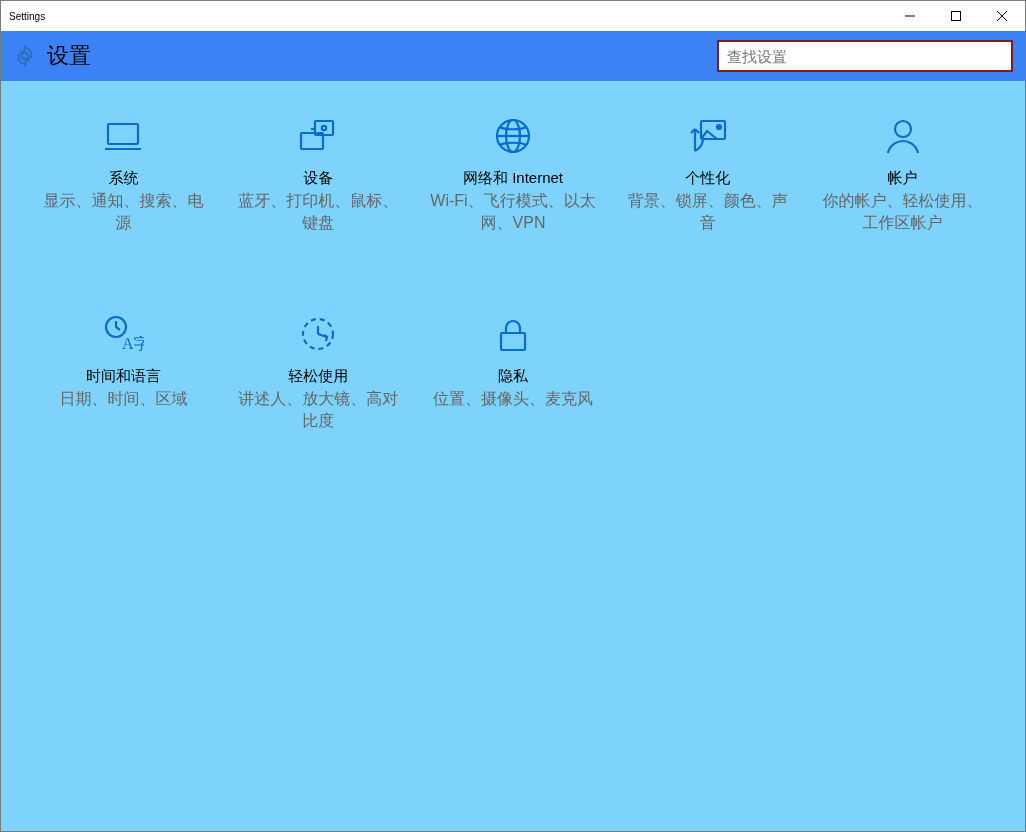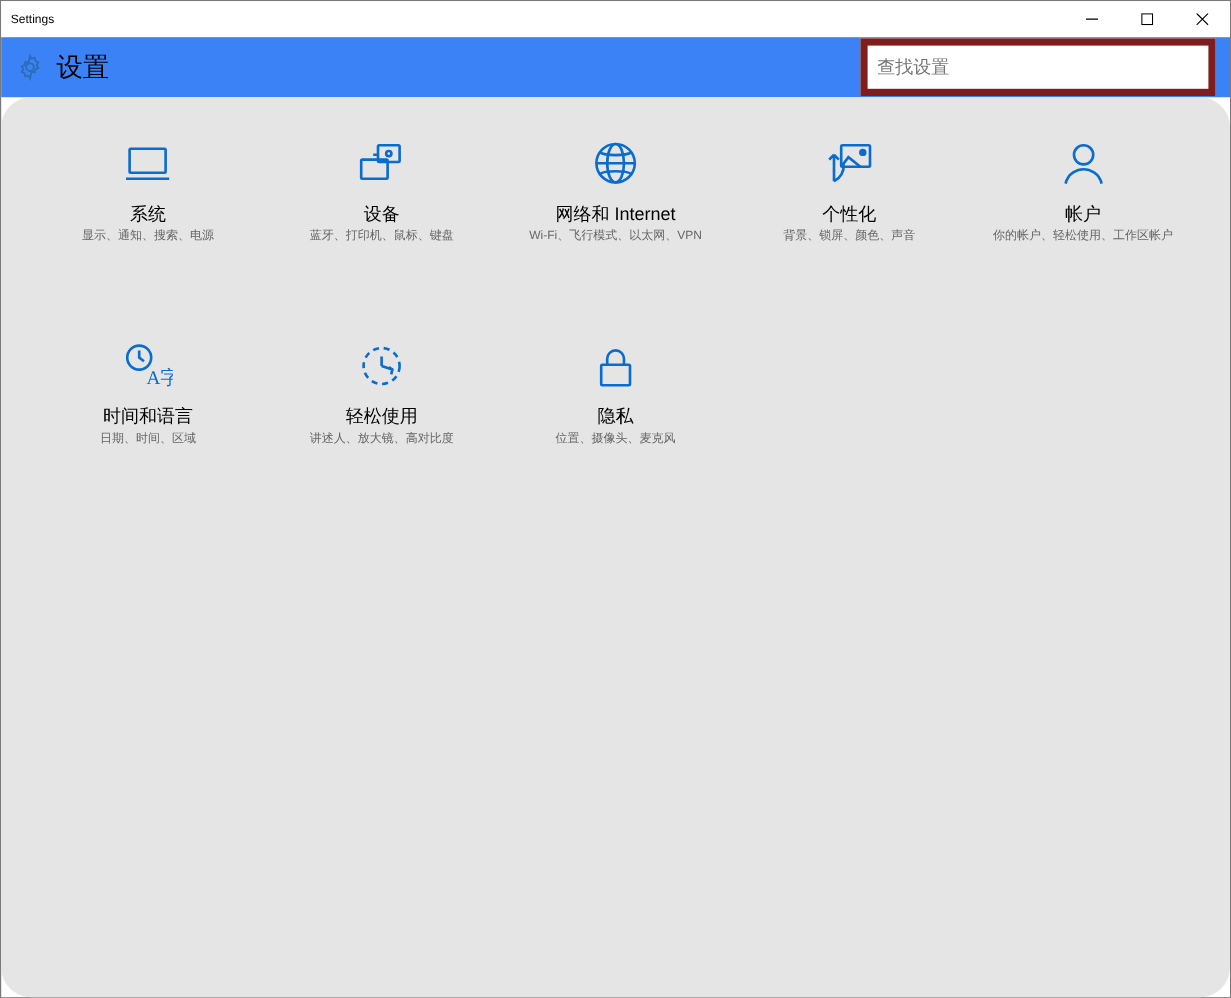--- a/index.html
+++ b/index.html
@@ -8,29 +8,29 @@
   .titlebar { height: 30px; background: #fff; display: flex; align-items: center; padding-left: 8px; }
   .titlebar-title { font-size: 10px; color: #000; flex: 1; }
   .titlebar-controls { display: flex; height: 100%; }
   .tb-btn { width: 46px; display: flex; align-items: center; justify-content: center; color: #000; }
   .tb-btn svg { width: 10px; height: 10px; }
   .header { height: 50px; background: #3b82f6; display: flex; align-items: center; padding: 0 12px; }
   .header-left { display: flex; align-items: center; gap: 10px; }
   .header-gear { width: 24px; height: 24px; color: #2b6db5; }
   .header-title { font-size: 22px; color: #000; font-weight: 400; }
   .header-spacer { flex: 1; }
-  .search-box { width: 296px; height: 48px; border: 6px solid #7f1d1d; background: #fff; display: flex; align-items: center; padding: 0 8px; }
+  .search-box { width: 296px; height: 32px; border: 2px solid #7f1d1d; background: #fff; display: flex; align-items: center; padding: 0 8px; }
   .search-input { border: none; outline: none; width: 100%; font-size: 15px; color: #666; font-family: inherit; }
-  .content { flex: 1; background: #e5e5e5; padding: 34px 30px; border-radius: 25px; }
+  .content { flex: 1; background: #7dd3fc; padding: 34px 30px; }
   .grid { display: grid; grid-template-columns: repeat(5, 1fr); column-gap: 10px; row-gap: 80px; }
   .tile { display: flex; flex-direction: column; align-items: center; text-align: center; cursor: default; }
   .tile-icon { width: 42px; height: 42px; margin-bottom: 12px; color: #0a6cce; }
   .tile-icon svg { width: 100%; height: 100%; }
   .tile-title { font-size: 15px; color: #000; margin-bottom: 2px; }
-  .tile-desc { font-size: 10px; color: #666; line-height: 1.35; max-width: 170px; }
+  .tile-desc { font-size: 16px; color: #666; line-height: 1.35; max-width: 170px; }
 </style>
 </head>
 <body>
 
 <div class="window">
 
   <div class="titlebar">
     <span class="titlebar-title">Settings</span>
     <div class="titlebar-controls">
       <div class="tb-btn">

